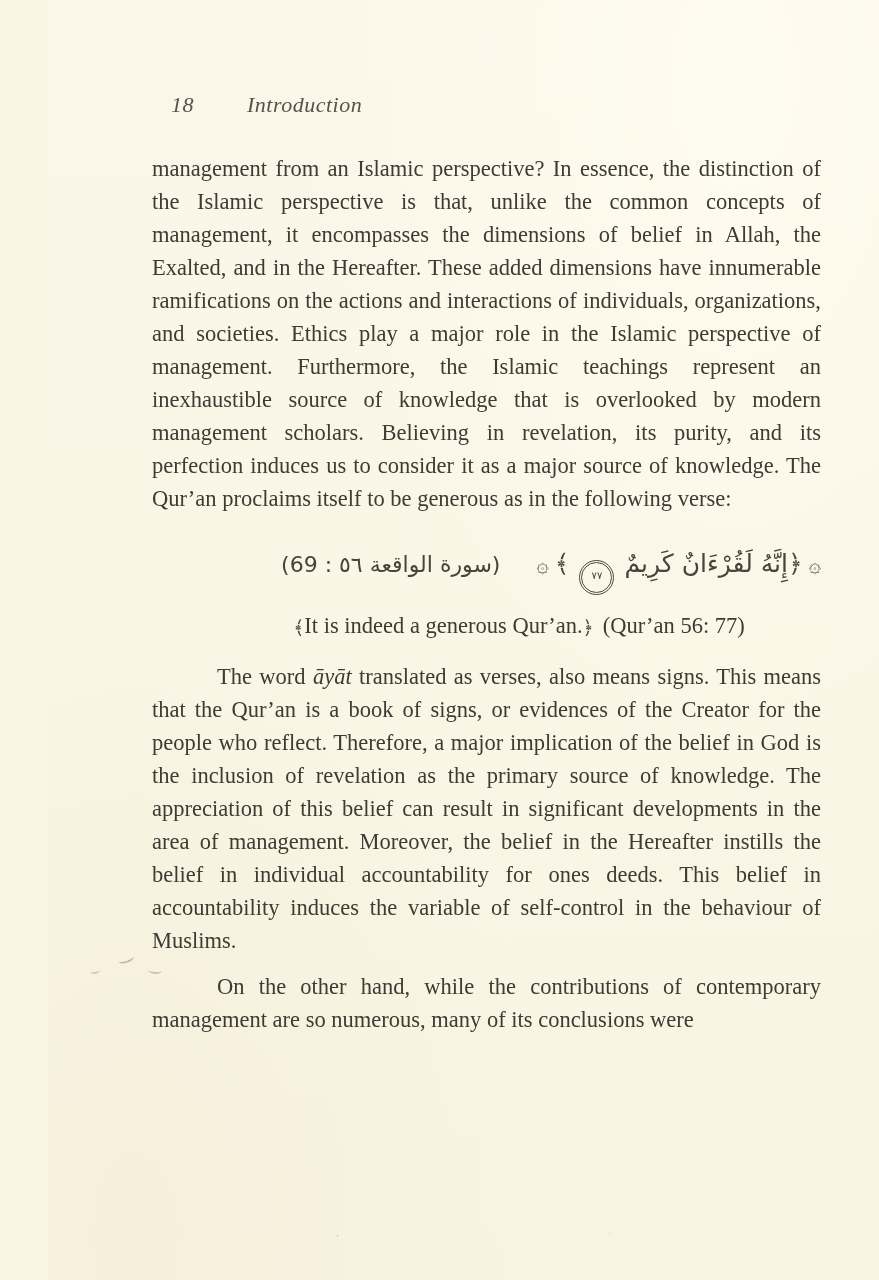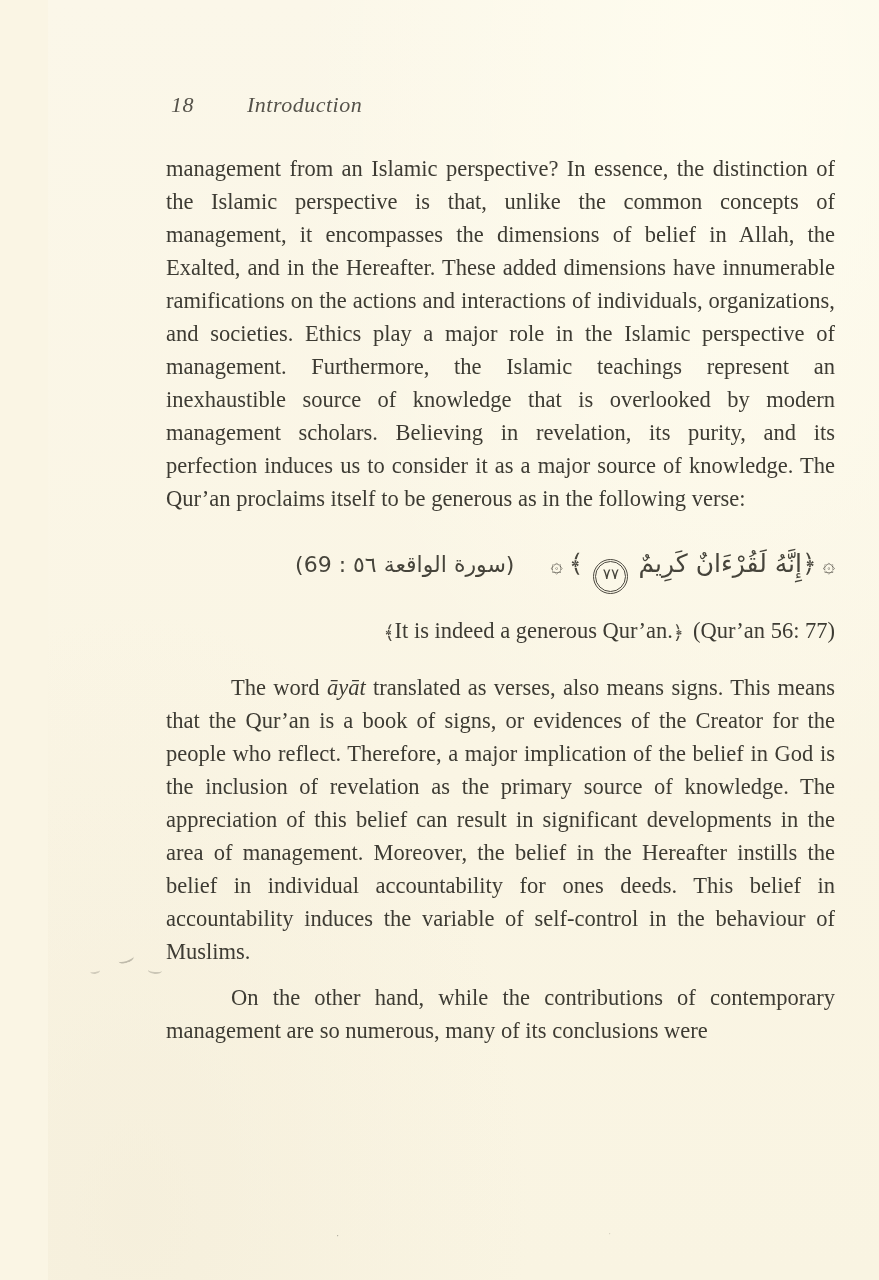--- a/index.html
+++ b/index.html
@@ -20,50 +20,50 @@
   
   .running-head{
     position:absolute;left:123px;top:92px;
     font-style:italic;font-size:22px;color:#55524a;
     letter-spacing:.5px;
   }
   .running-head .pagenum{display:inline-block;min-width:30px;}
   .running-head .runtitle{display:inline-block;margin-left:40px;}
   
   .textblock{
-    position:absolute;left:118px;top:152px;width:669px;
+    position:absolute;left:104px;top:152px;width:669px;
     font-size:22.5px;line-height:33px;color:#3d3b33;
     text-align:justify;
   }
   p.para{margin:0;text-indent:65px;}
   p.para.noindent{text-indent:0;}
   p.para + p.para{margin-top:13px;}
   
   .arabic-line{
     direction:rtl;text-align:right;
     margin:26px 0 10px 0;
     font-family:"DejaVu Sans","DejaVu Serif",sans-serif;
     font-size:25px;line-height:46px;color:#46443b;
     white-space:nowrap;
   }
   .arabic-line .orn{font-size:21px;vertical-align:middle;color:#4c4940;}
   .arabic-line .ar{margin:0 6px;}
   .ayah-circle{
     display:inline-block;direction:ltr;
     width:29px;height:29px;line-height:25px;
     border:3px double #4c4940;border-radius:50%;
-    font-size:15px;text-align:center;vertical-align:-7px;
+    font-size:10px;text-align:center;vertical-align:-7px;
     margin:0 4px;
   }
   .arabic-line .gap{display:inline-block;width:36px;}
   .arabic-line .ref{font-size:22px;letter-spacing:.5px;}
   
   p.translation{
-    margin:14px 0 16px 0;text-indent:65px;text-align:right;
-    font-size:22.5px;line-height:46px;
+    margin:14px 0 16px 0;text-indent:65px;text-align:center;
+    font-size:22.5px;line-height:33px;
   }
   p.translation .tq{
     font-family:"DejaVu Sans",sans-serif;
     font-size:19px;color:#4c4940;vertical-align:-1px;
   }
   p.translation .cite{margin-left:9px;}
   
   .pencil-a,.pencil-b,.pencil-c{
     position:absolute;border-bottom:2px solid rgba(100,98,88,.38);
     border-radius:60%;

